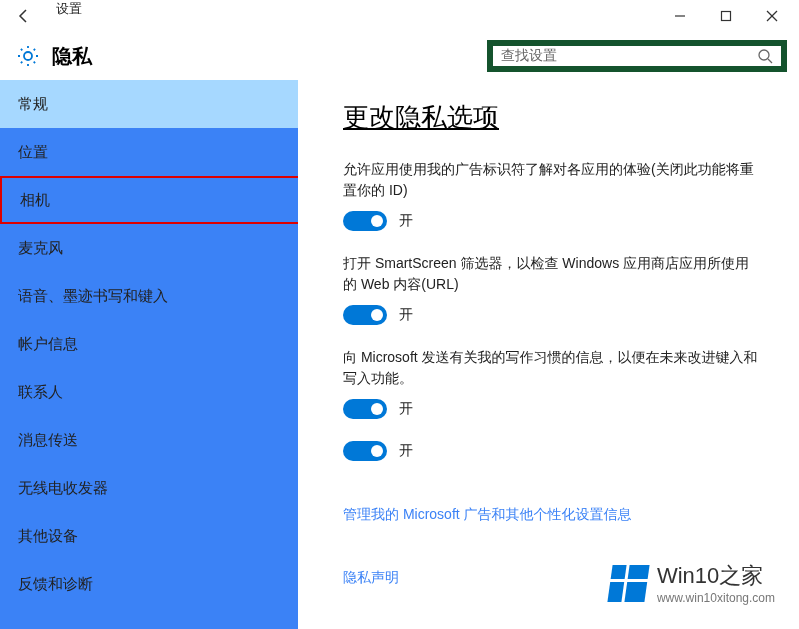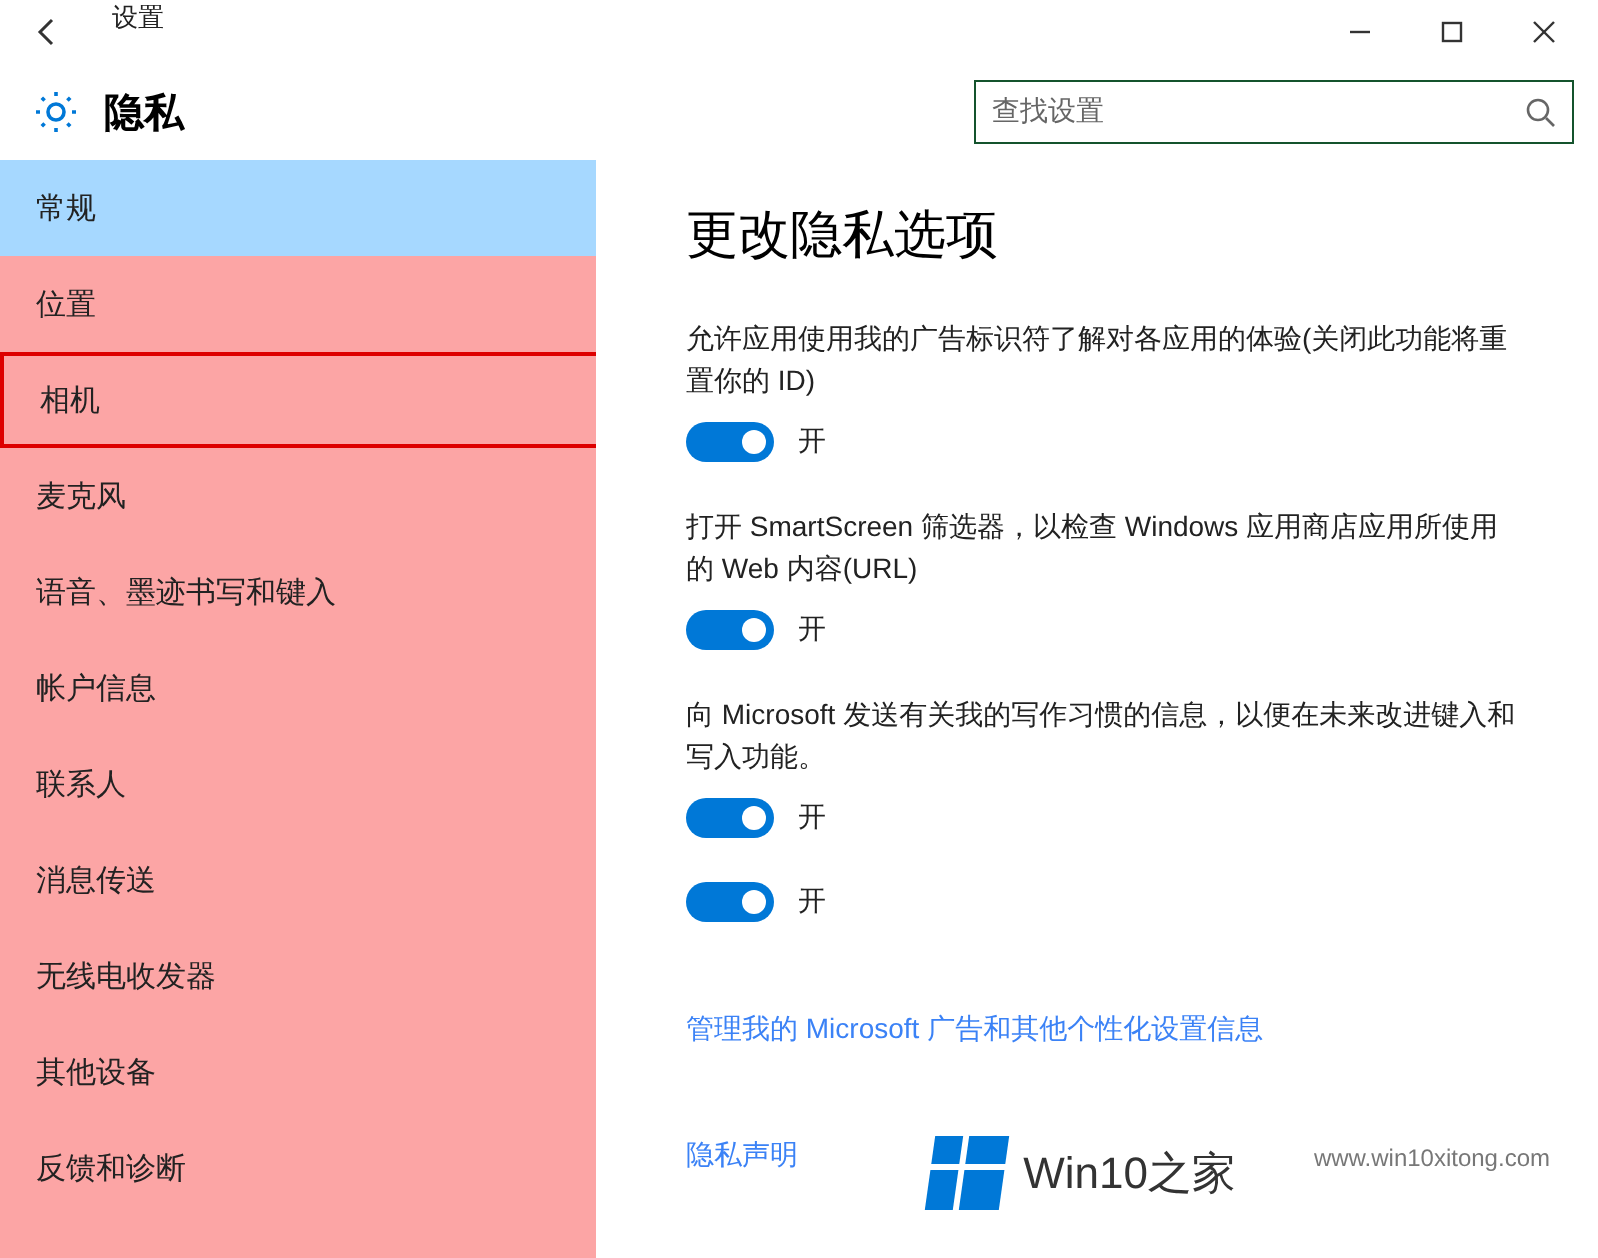--- a/index.html
+++ b/index.html
@@ -59,35 +59,35 @@
     .page-title {
       font-size: 20px;
       font-weight: 600;
       padding-left: 4px;
       flex: 0 0 auto;
     }
     .header-spacer { flex: 1; }
     .search-box {
       width: 300px;
       height: 32px;
-      border: 1px solid #14532d;
+      border: 6px solid #14532d;
       display: flex;
       align-items: center;
       padding: 0 8px;
       color: #666;
       background: #fff;
     }
     .search-box span { flex: 1; font-size: 14px; }
     .content {
       display: flex;
       height: calc(100% - 80px);
     }
     .sidebar {
       width: 298px;
-      background: #fca5a5;
+      background: #3b82f6;
       overflow-y: auto;
     }
     .sidebar-item {
       height: 48px;
       display: flex;
       align-items: center;
       padding-left: 18px;
       font-size: 15px;
       color: #222;
       cursor: default;
@@ -101,20 +101,21 @@
     }
     .main {
       flex: 1;
       padding: 20px 40px 20px 45px;
       overflow-y: auto;
     }
     .main h1 {
       font-size: 26px;
       font-weight: 400;
       margin-bottom: 24px;
+      text-decoration: underline;
     }
     .setting-block {
       margin-bottom: 22px;
     }
     .setting-desc {
       font-size: 14px;
       line-height: 1.5;
       color: #222;
       margin-bottom: 10px;
     }
@@ -160,21 +161,21 @@
       gap: 10px;
     }
     .winlogo {
       display: grid;
       grid-template-columns: 14px 20px;
       grid-template-rows: 14px 20px;
       gap: 3px;
       transform: skewX(-8deg);
     }
     .winlogo div { background: #0078d7; }
-    .wm-text { display: flex; flex-direction: row; gap: 39px; }
+    .wm-text { display: flex; flex-direction: column; }
     .wm-text .t1 { font-size: 22px; font-weight: 400; color: #333;}
     .wm-text .t2 { font-size: 12px; color: #777; }
   </style>
 </head>
 <body>
 
 <div class="titlebar">
   <div class="titlebar-back">
     <svg width="16" height="16" viewBox="0 0 16 16">
         <path d="M10 2 L4 8 L10 14" stroke="#333" stroke-width="1.5" fill="none"></path>

